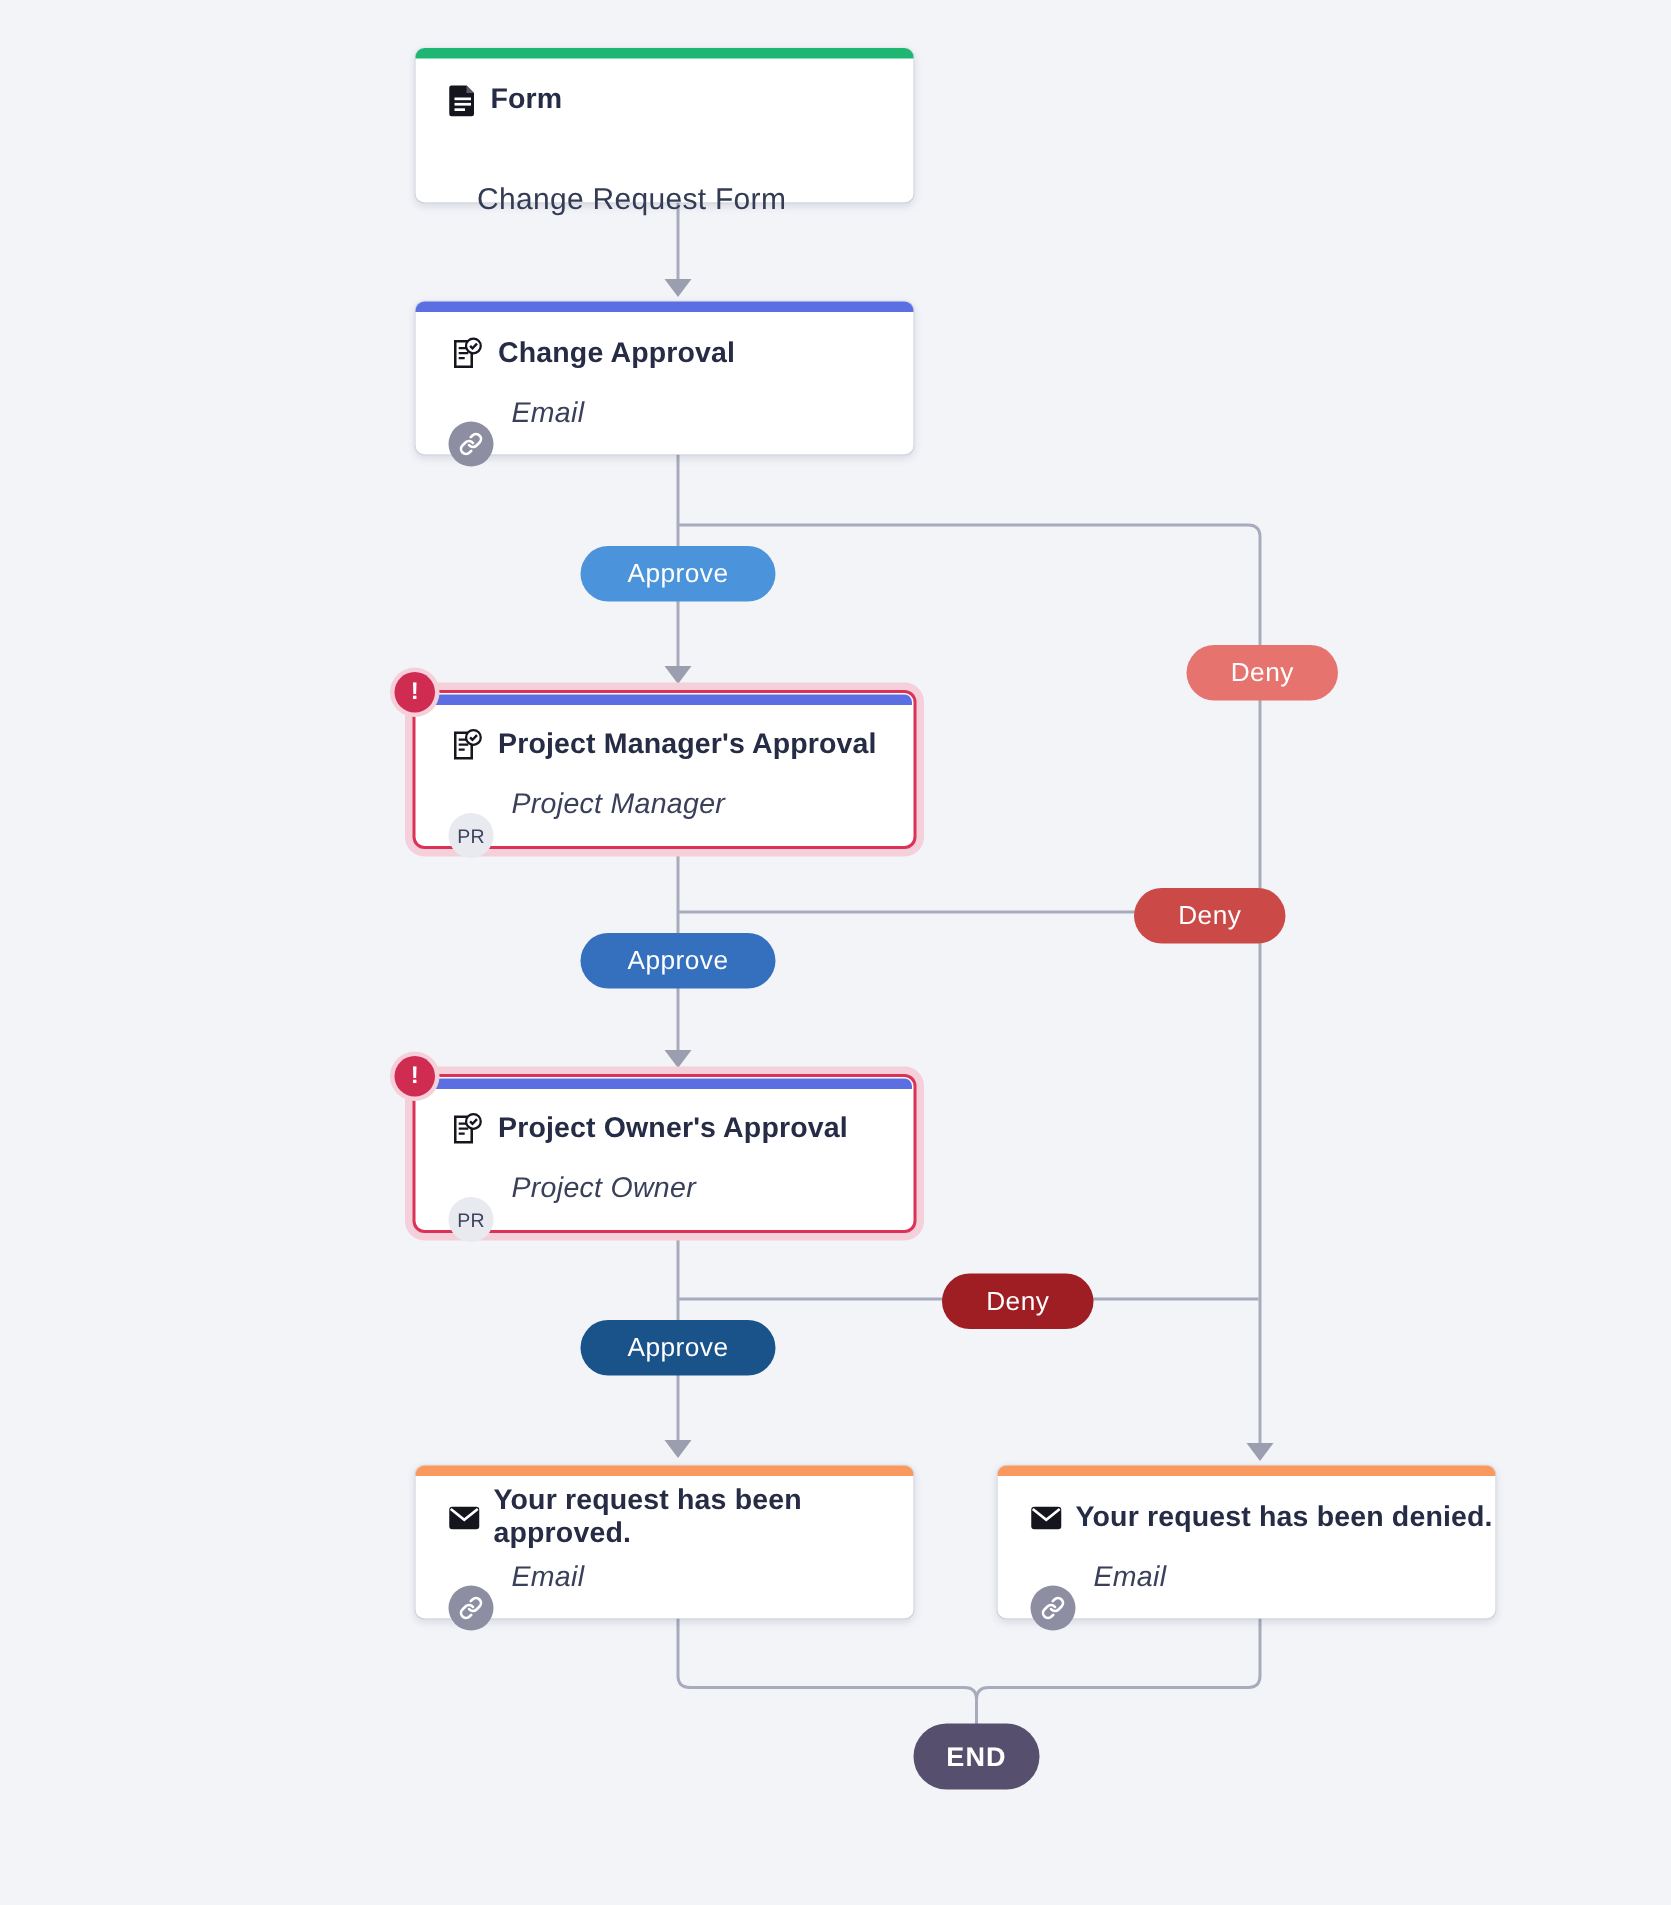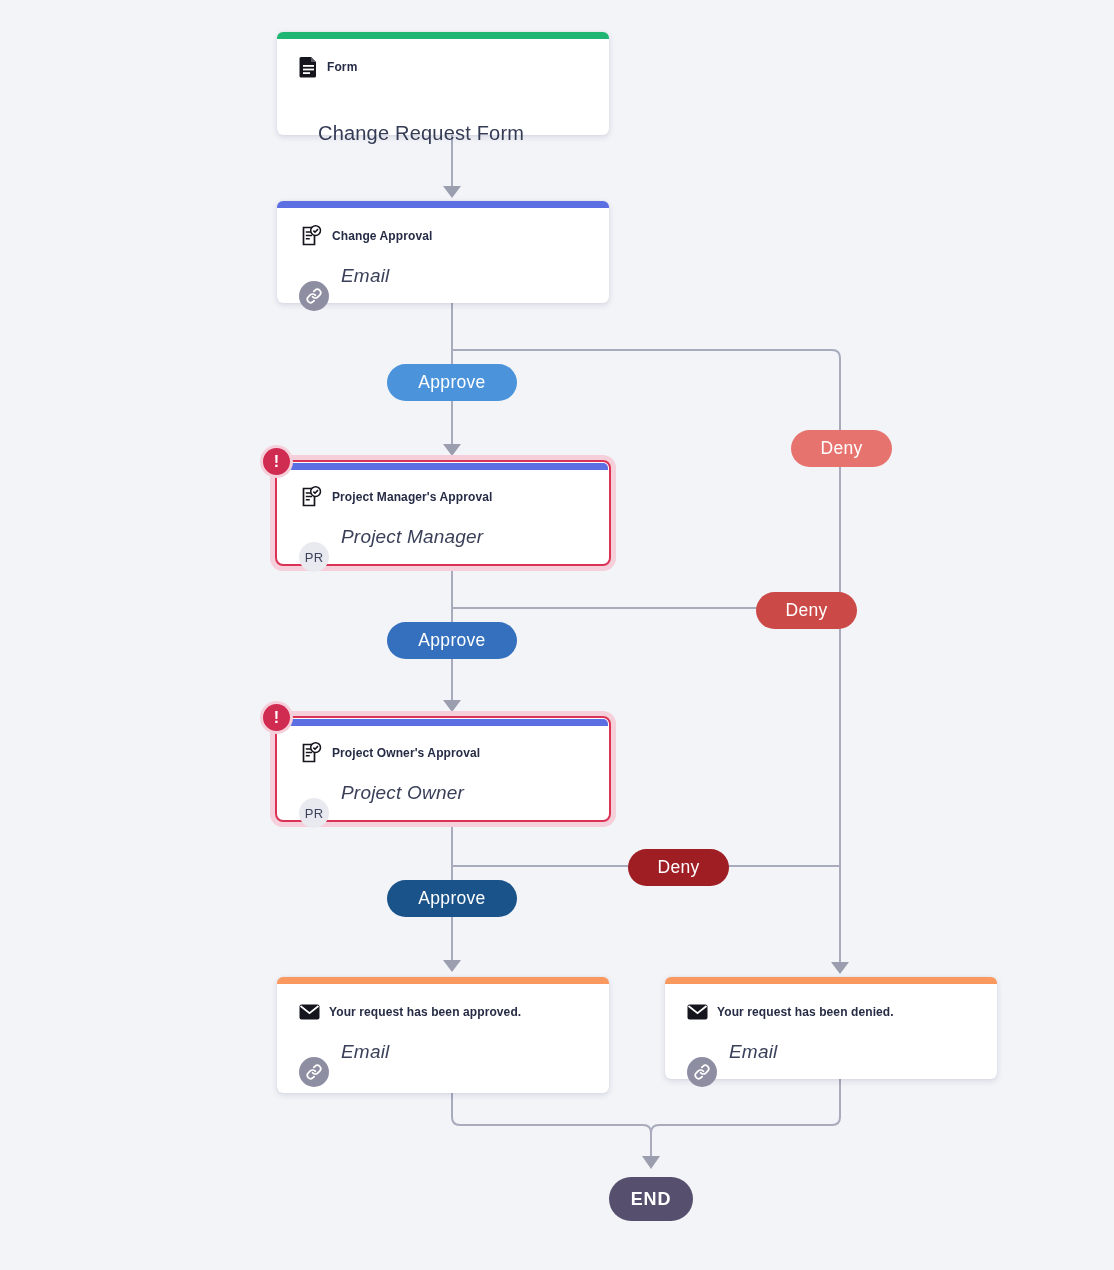--- a/index.html
+++ b/index.html
@@ -23,21 +23,21 @@
   }
   .node.error{
     border:2px solid #DB3355;
     box-shadow:0 0 0 5px #F5CFDA;
     border-radius:8px;
   }
   .node.error .accent{border-radius:5px 5px 0 0;left:1px;right:1px;top:1px;}
   .nrow{position:absolute;left:22px;display:flex;align-items:center;}
   .row-head{top:22px;height:26px;gap:9px;}
   .row-body{top:58px;height:34px;gap:12px;}
-  .ntype{font-size:12px;font-weight:bold;color:#262C45;letter-spacing:.1px;}
+  .ntype{font-size:19px;font-weight:bold;color:#262C45;letter-spacing:.1px;}
   .ntitle{font-size:20px;color:#343B55;letter-spacing:.2px;margin-left:19px;}
   .nsub{font-size:19px;color:#3A405A;letter-spacing:.2px;font-style:italic;}
   .cbadge{
     width:30px;height:30px;border-radius:50%;
     display:flex;align-items:center;justify-content:center;flex:0 0 auto;margin-top:40px;
   }
   .link-badge{background:#8E8EA3;}
   .pr-badge{background:#E9EAEF;font-size:13px;color:#3E4460;letter-spacing:.2px;}
   .err-badge{
     position:absolute;left:-14px;top:-14px;width:27px;height:27px;border-radius:50%;
@@ -173,21 +173,21 @@
     </div>
     <div class="nrow row-body">
       <span class="cbadge pr-badge">PR</span>
       <span class="nsub">Project Owner</span>
     </div>
   </div>
 
   <div class="pill approve" style="left: 387px; top: 880px; background-color: rgb(26, 83, 137);">Approve</div>
   <div class="pill deny" style="left: 628px; top: 849px; background-color: rgb(158, 30, 36);">Deny</div>
 
-  <div class="node" style="left:277px;top:977px;width:332px;height:116px">
+  <div class="node" style="left:277px;top:977px;width:332px;height:102px">
     <div class="accent" style="background-color: rgb(249, 153, 95);"></div>
     <div class="nrow row-head">
       <svg class="icon" width="21" height="16" viewBox="0 0 21 16">
         <rect x="0.5" y="0.5" width="20" height="15" rx="2" fill="#15151e"></rect>
         <path d="M1.5 2 L10.5 9.2 L19.5 2" fill="none" stroke="#fff" stroke-width="1.8"></path>
       </svg>
       <span class="ntype">Your request has been approved.</span>
     </div>
     <div class="nrow row-body">
       <span class="cbadge link-badge">
@@ -213,15 +213,15 @@
       <span class="cbadge link-badge">
         <svg width="16" height="16" viewBox="0 0 24 24" fill="none" stroke="#fff" stroke-width="2.6" stroke-linecap="round">
           <path d="M10 13a5 5 0 0 0 7.54.54l3-3a5 5 0 0 0-7.07-7.07l-1.72 1.71"></path>
           <path d="M14 11a5 5 0 0 0-7.54-.54l-3 3a5 5 0 0 0 7.07 7.07l1.71-1.71"></path>
         </svg>
       </span>
       <span class="nsub">Email</span>
     </div>
   </div>
 
-  <div class="endpill" style="left: 609px; top: 1177px; width: 84px; height: 44px; background-color: rgb(86, 80, 110);">END</div>
+  <div class="endpill" style="left: 609px; top: 1149px; width: 84px; height: 44px; background-color: rgb(86, 80, 110);">END</div>
 
 </div>
 
 </body></html>

